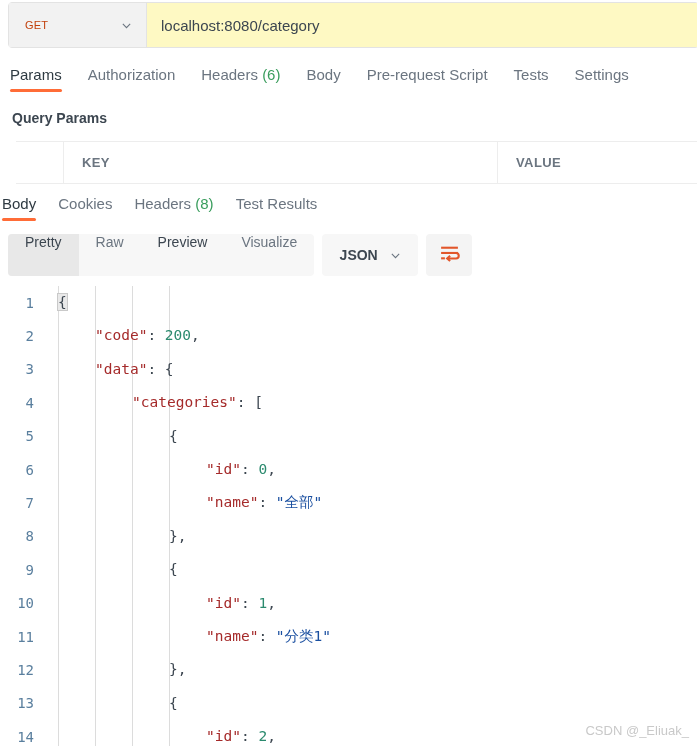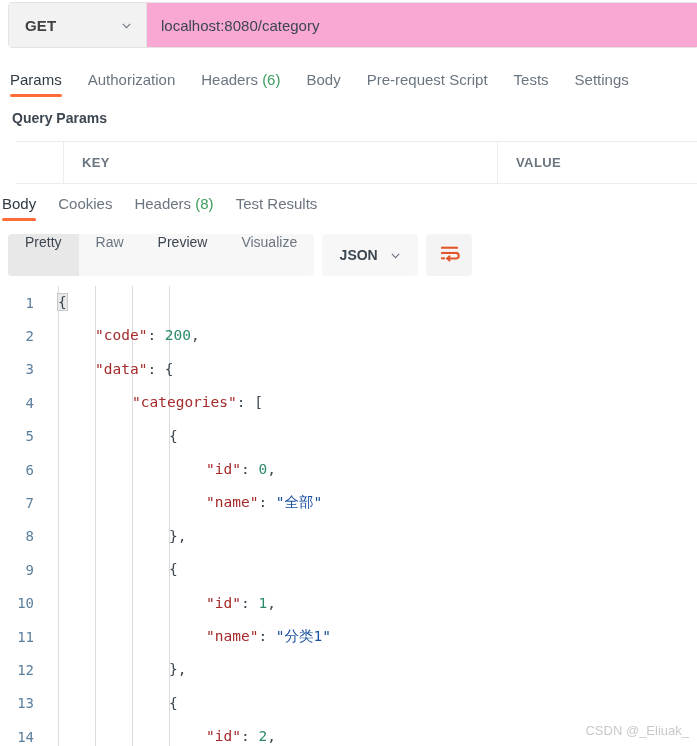--- a/index.html
+++ b/index.html
@@ -36,53 +36,53 @@
     display: flex;
     align-items: center;
     justify-content: space-between;
     padding: 0 14px 0 16px;
     background: #f2f2f2;
     border-right: 1px solid #e3e3e3;
     box-sizing: border-box;
     cursor: pointer;
   }
   .method-label {
-    font-size: 15px;
-    font-weight: 700;
-    color: #404040;
+    font-size: 11px;
+    font-weight: 400;
+    color: #c2410c;
     letter-spacing: .2px;
   }
   .chev {
     width: 11px;
     height: 11px;
     display: block;
   }
   .chev svg { display:block; }
   .url-input {
     flex: 1;
     display: flex;
     align-items: center;
     padding-left: 14px;
-    background: #f9a8d4;
+    background: #fef9c3;
     font-size: 15px;
     color: #3c4650;
     cursor: text;
     overflow: hidden;
     white-space: nowrap;
   }
 
   
   .req-tabs {
     position: absolute;
     left: 10px;
     top: 62px;
     right: 0;
     height: 38px;
     display: flex;
-    align-items: flex-end;
+    align-items: flex-start;
     white-space: nowrap;
   }
   .tab {
     position: relative;
     font-size: 15px;
     color: #6b7580;
     padding: 4px 0 12px 0;
     margin-right: 26px;
     cursor: pointer;
   }

